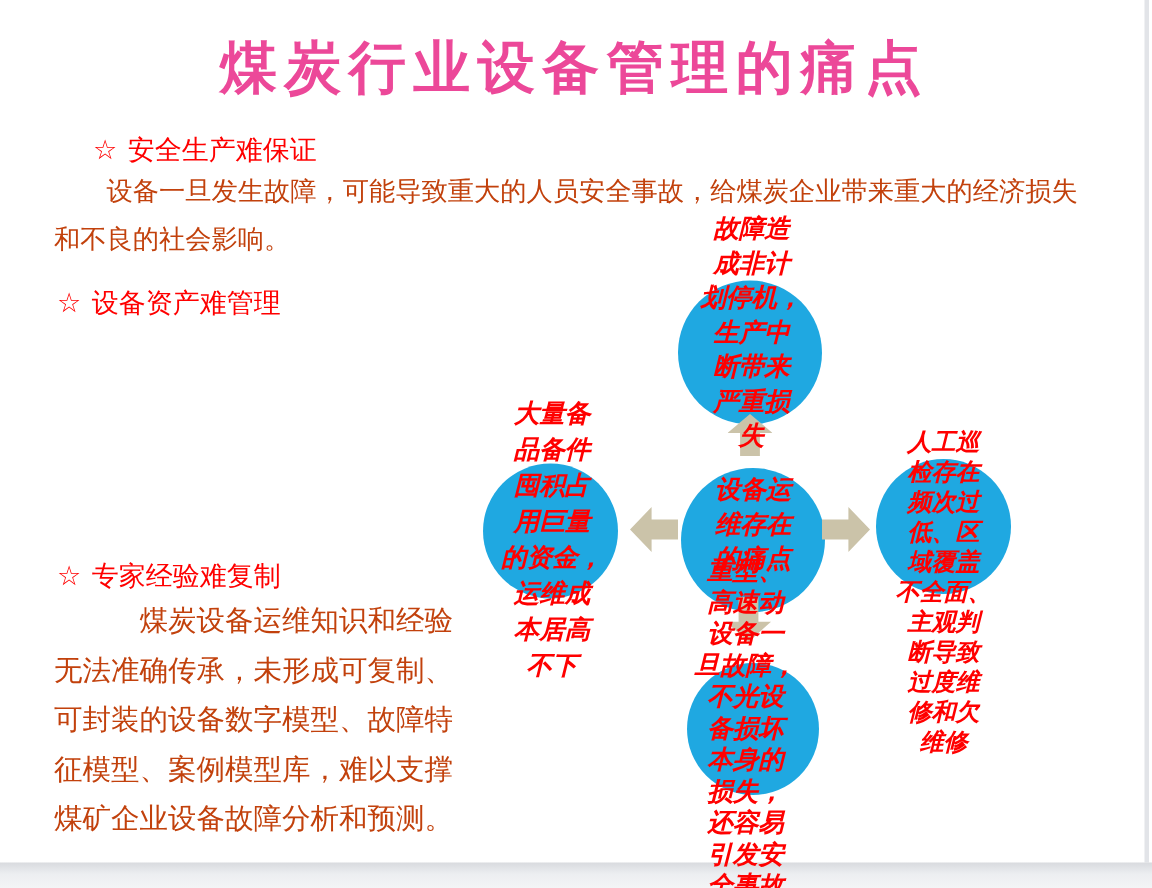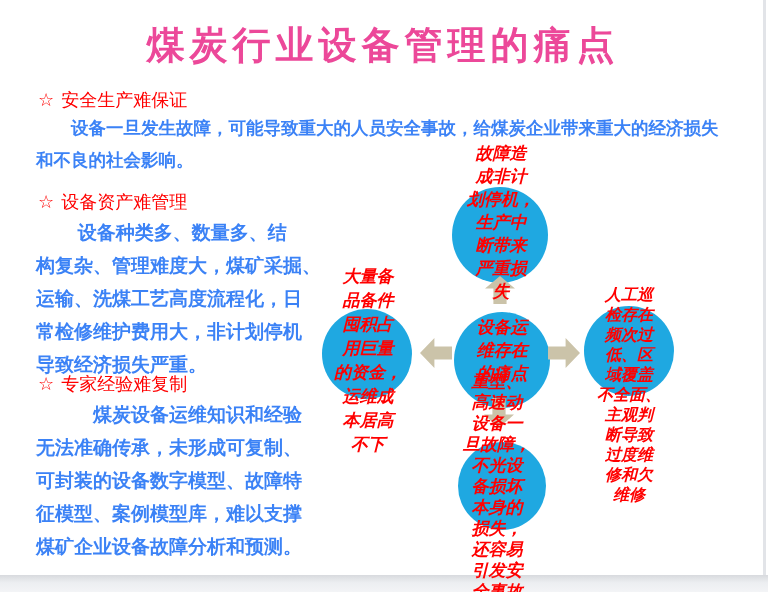--- a/index.html
+++ b/index.html
@@ -12,26 +12,26 @@
   .bottom-strip { position: absolute; left: 0; top: 575px; width: 768px; height: 17px;
                   background: linear-gradient(180deg, #d8dade 0%, #eceef1 45%, #f3f4f6 100%); }
 
   .title { position: absolute; left: 0; top: 20px; width: 766px; text-align: center;
            font-family: "DejaVu Serif", "Liberation Serif", serif;
            font-weight: bold; font-size: 38px; letter-spacing: 5px;
            color: #ec4899; white-space: pre; }
 
   .heading { position: absolute; left: 38px; color: #ff0000; font-size: 18px; white-space: pre; }
   .heading .star { margin-right: 7px; }
-  .bodytext { position: absolute; left: 36px; color: #3b82f6; font-size: 19px;
-              line-height: 33px; white-space: pre; font-weight: bold; }
+  .bodytext { position: absolute; left: 36px; color: #c2410c; font-size: 19px;
+              line-height: 33px; white-space: pre; }
   .b1 { top: 112px; font-size: 17.5px; line-height: 32px; text-indent: 2em; }
   .b2 { top: 216px; text-indent: 2.2em; }
   .b3 { top: 398px; text-indent: 2.6em; text-align: right; }
-  .h1 { top: 88px; }
+  .h1 { top: 88px; margin-left: 24px; }
   .h2 { top: 190px; }
   .h3 { top: 372px; }
 
   .circle { position: absolute; border-radius: 50%; background: #1fa8e1; z-index: 1; }
   .c-top    { left: 452px; top: 187px; width: 96px; height: 96px; }
   .c-left   { left: 322px; top: 309px; width: 90px; height: 90px; }
   .c-center { left: 454px; top: 312px; width: 96px; height: 96px; }
   .c-right  { left: 584px; top: 306px; width: 90px; height: 90px; }
   .c-bottom { left: 458px; top: 442px; width: 88px; height: 88px; }
 
@@ -60,25 +60,20 @@
 <div class="canvas">
   <div class="slide">
 
     <h1 class="title">煤炭行业设备管理的痛点</h1>
 
     <div class="heading h1"><span class="star">☆</span><span>安全生产难保证</span></div>
     <div class="bodytext b1">设备一旦发生故障，可能导致重大的人员安全事故，给煤炭企业带来重大的经济损失
 和不良的社会影响。</div>
 
     <div class="heading h2"><span class="star">☆</span><span>设备资产难管理</span></div>
-    <div class="bodytext b2">设备种类多、数量多、结
-构复杂、管理难度大，煤矿采掘、
-运输、洗煤工艺高度流程化，日
-常检修维护费用大，非计划停机
-导致经济损失严重。</div>
 
     <div class="heading h3"><span class="star">☆</span><span>专家经验难复制</span></div>
     <div class="bodytext b3">煤炭设备运维知识和经验
 无法准确传承，未形成可复制、
 可封装的设备数字模型、故障特
 征模型、案例模型库，难以支撑
 煤矿企业设备故障分析和预测。</div>
 
     <div class="diagram">
       <div class="circle c-top"></div>

